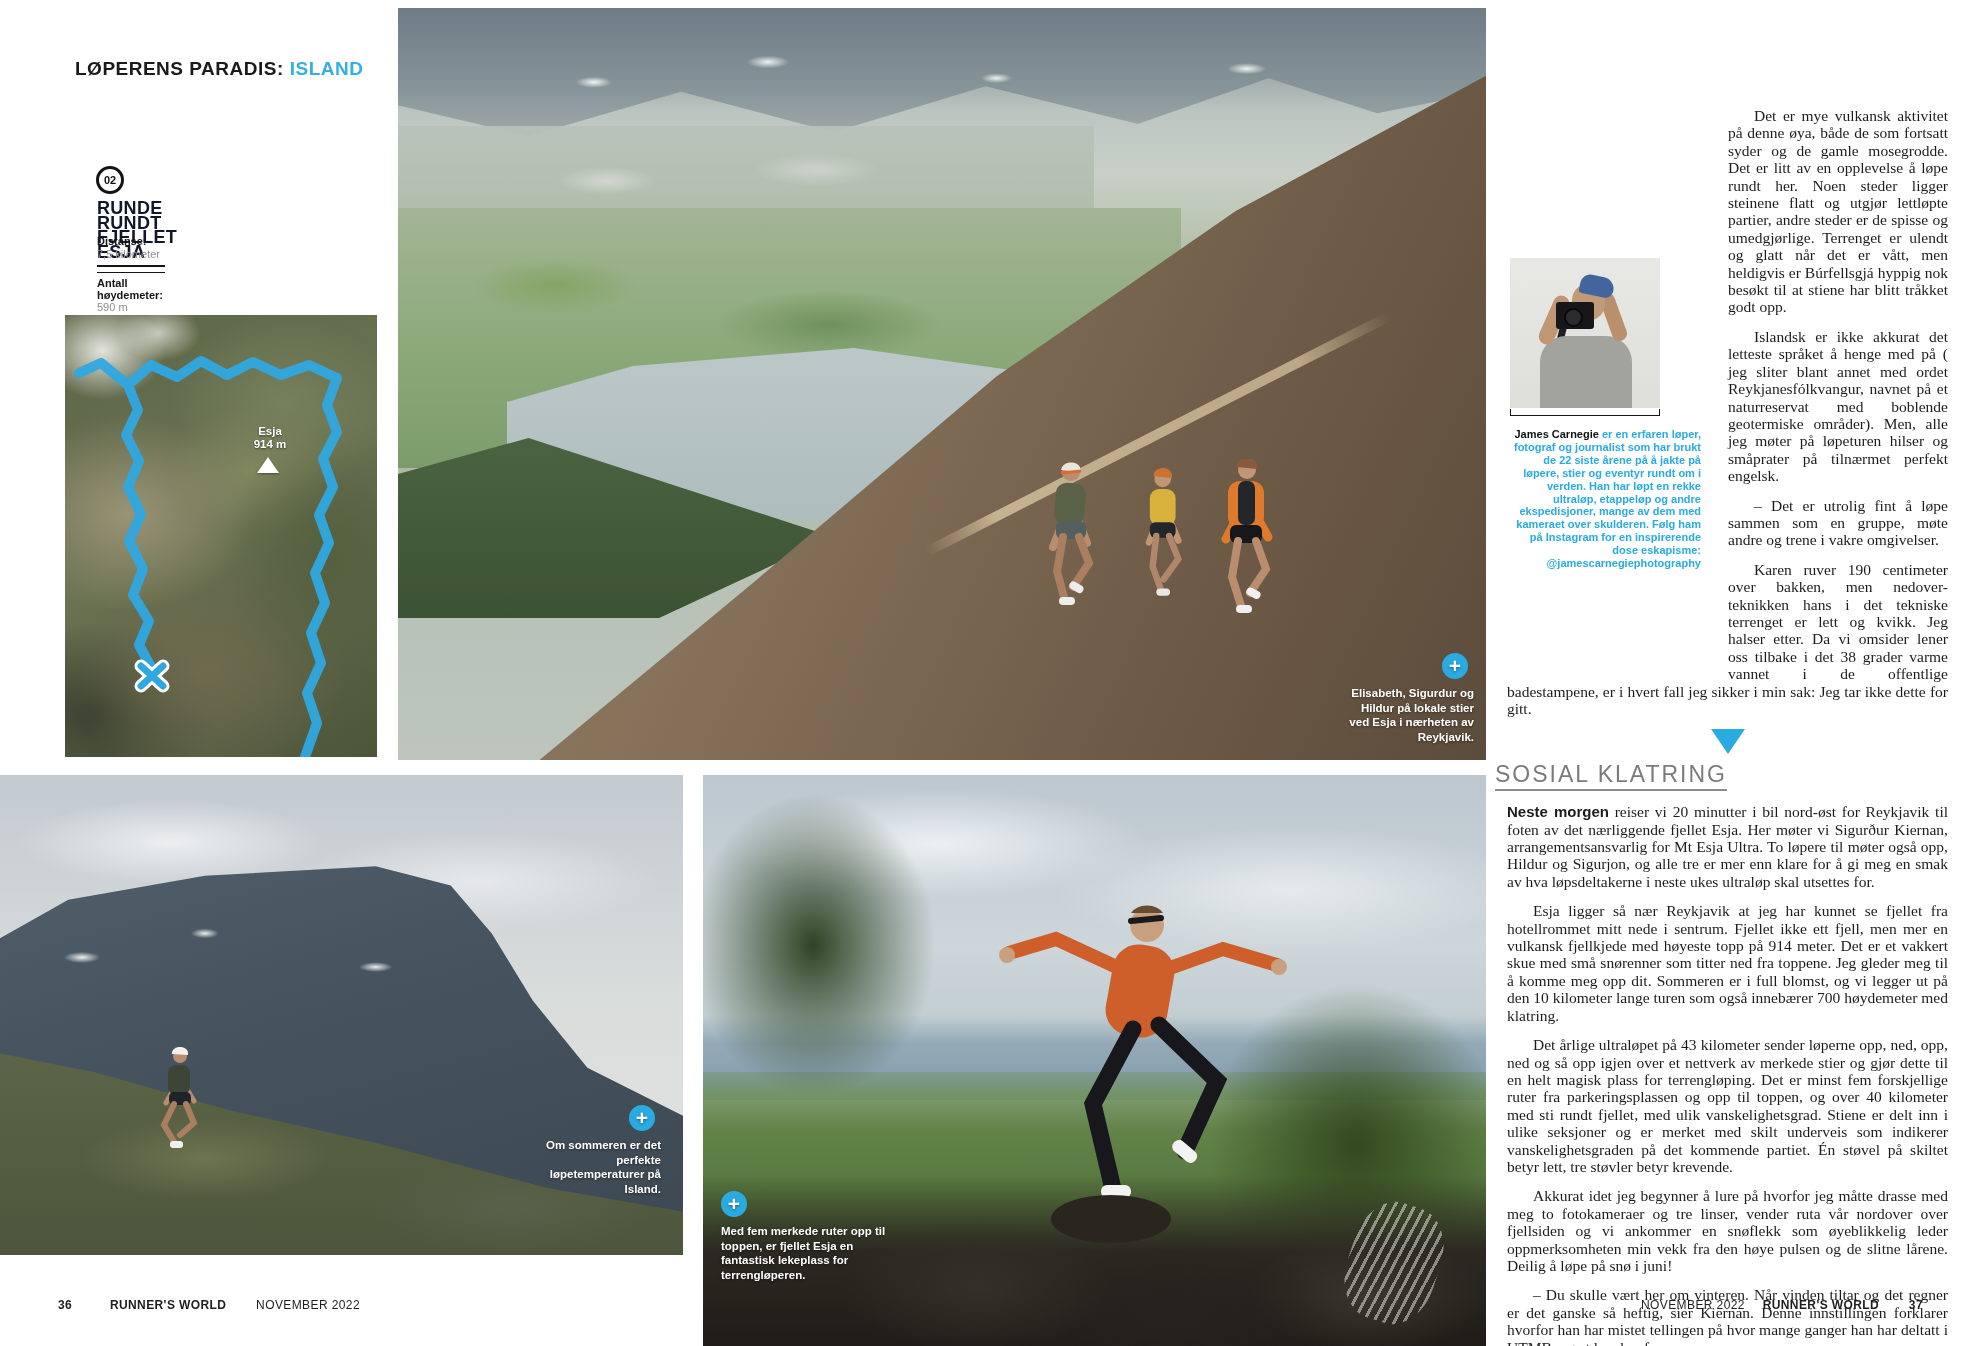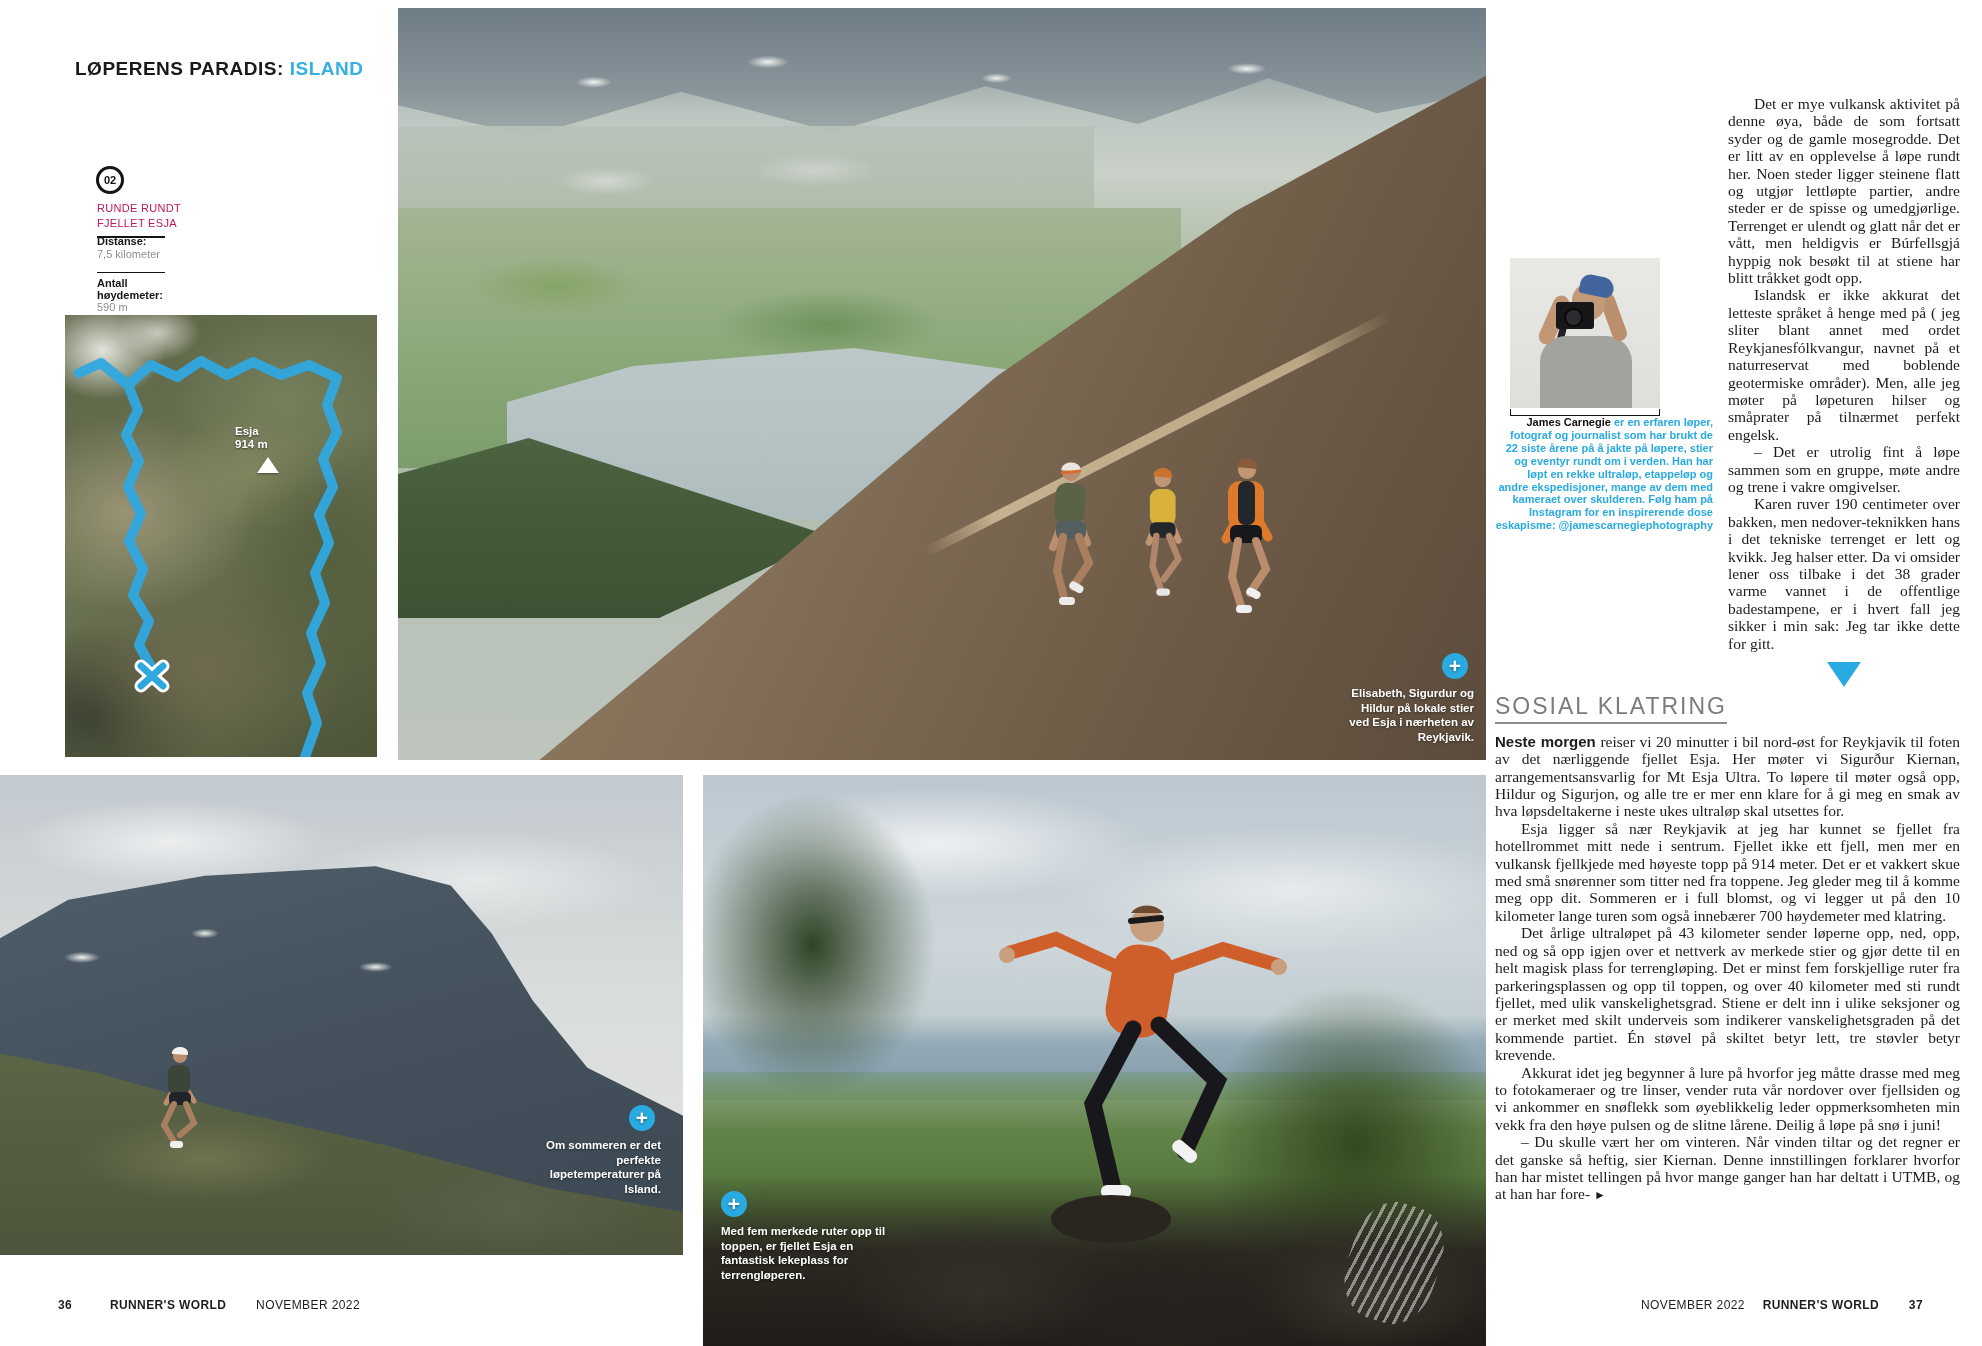--- a/index.html
+++ b/index.html
@@ -5,42 +5,42 @@
   html,body{margin:0;padding:0;background:#ffffff;}
   body{width:1982px;height:1346px;position:relative;overflow:hidden;
        font-family:"Liberation Sans",sans-serif;color:#111;}
 
   
   .kicker{position:absolute;left:67px;top:45px;font-size:19px;font-weight:bold;
           letter-spacing:.5px;white-space:nowrap;color:#1a1a1a;margin-left:8px;}
   .kicker .accent{color:#35b0e5;margin-left:6px;}
   .badge{position:absolute;left:96px;top:166px;width:22px;height:22px;border:3px solid #141414;
          border-radius:50%;font-size:11px;font-weight:bold;line-height:22px;text-align:center;}
-  .route-name{position:absolute;left:97px;top:201px;width:120px;color:#be185d;
-              font-size:11px;font-weight:normal;line-height:14.5px;letter-spacing:.3px;}
+  .route-name{position:absolute;left:97px;top:201px;width:120px;color:#0f172a;
+              font-size:18px;font-weight:bold;line-height:14.5px;letter-spacing:.3px;}
   .route-name .rule{margin-top:6px;width:68px;border-bottom:2px solid #141414;}
   .stats{position:absolute;left:97px;top:236px;width:68px;font-size:11px;line-height:11.5px;}
   .stat{border-bottom:1.5px solid #141414;padding-bottom:12px;margin-bottom:5px;}
   .stat .lab{font-weight:bold;color:#161616;}
   .stat .val{color:#8f8f8f;margin-top:1px;}
 
   
   .map{position:absolute;left:65px;top:315px;width:312px;height:442px;overflow:hidden;
        background:
         radial-gradient(90px 70px at 12% 8%, rgba(250,250,245,.85), transparent 70%),
         radial-gradient(60px 40px at 30% 4%, rgba(240,240,235,.7), transparent 70%),
         radial-gradient(150px 120px at 70% 20%, #77805c, transparent 75%),
         radial-gradient(180px 140px at 20% 45%, #9a9376, transparent 70%),
         radial-gradient(140px 180px at 85% 55%, #55603f, transparent 75%),
         radial-gradient(200px 160px at 45% 80%, #6e6a4e, transparent 70%),
         radial-gradient(160px 120px at 10% 90%, #3a4030, transparent 75%),
         radial-gradient(120px 90px at 60% 35%, #83885f, transparent 70%),
         linear-gradient(150deg,#5c6547 0%,#6a7352 45%,#4d5539 100%);}
   .map svg{position:absolute;left:0;top:0;}
-  .peak-label{position:absolute;left:170px;top:110px;width:70px;text-align:left;color:#fff;
+  .peak-label{position:absolute;left:170px;top:110px;width:70px;text-align:center;color:#fff;
               font-size:11.5px;font-weight:bold;line-height:13px;text-shadow:0 1px 2px rgba(0,0,0,.55);}
   .peak-tri{position:absolute;left:192px;top:142px;width:0;height:0;
             border-left:11px solid transparent;border-right:11px solid transparent;
             border-bottom:16px solid #fff;filter:drop-shadow(0 1px 1px rgba(0,0,0,.4));}
 
   
   .photo{position:absolute;overflow:hidden;}
   .photo-main{left:398px;top:8px;width:1088px;height:752px;
       background:linear-gradient(180deg,#79858d 0%,#93a0a2 7%,#bcc6c1 14%,#c9d0c8 22%,
                  #b4c1ab 32%,#9db28e 46%,#a9b9a2 58%,#b7c1b6 74%,#bdc5bc 100%);}
@@ -130,21 +130,21 @@
         font-family:"Liberation Sans",sans-serif;}
   .cap.right .plus{margin-left:auto;margin-right:6px;}
   .cap-main{right:12px;top:645px;width:128px;}
   .cap-mesa{right:22px;top:330px;width:118px;}
   .cap-jump{left:18px;top:416px;width:180px;text-align:left;}
 
   
   .article{position:absolute;left:1495px;top:95px;width:465px;
            font-family:"Liberation Serif",serif;font-size:15.5px;line-height:17.4px;
            color:#1c1c1c;text-align:justify;}
-  .article p{margin:0;}
+  .article p{margin:12px;}
   .article p.ind{text-indent:26px;}
   .contrib{float:left;width:218px;margin:163px 15px 10px 0;min-height:400px;}
   .contrib-photo{position:relative;width:150px;height:150px;margin-left:15px;
                  background:linear-gradient(180deg,#e8e8e4,#dededa);overflow:hidden;}
   .cp-torso{position:absolute;left:30px;top:78px;width:92px;height:75px;background:#a3a39e;
             border-radius:26px 26px 0 0;}
   .cp-arm-l{position:absolute;left:36px;top:36px;width:16px;height:52px;background:#c09674;
             border-radius:8px;transform:rotate(24deg);}
   .cp-arm-r{position:absolute;left:96px;top:34px;width:15px;height:50px;background:#b98f6e;
             border-radius:8px;transform:rotate(-20deg);}

